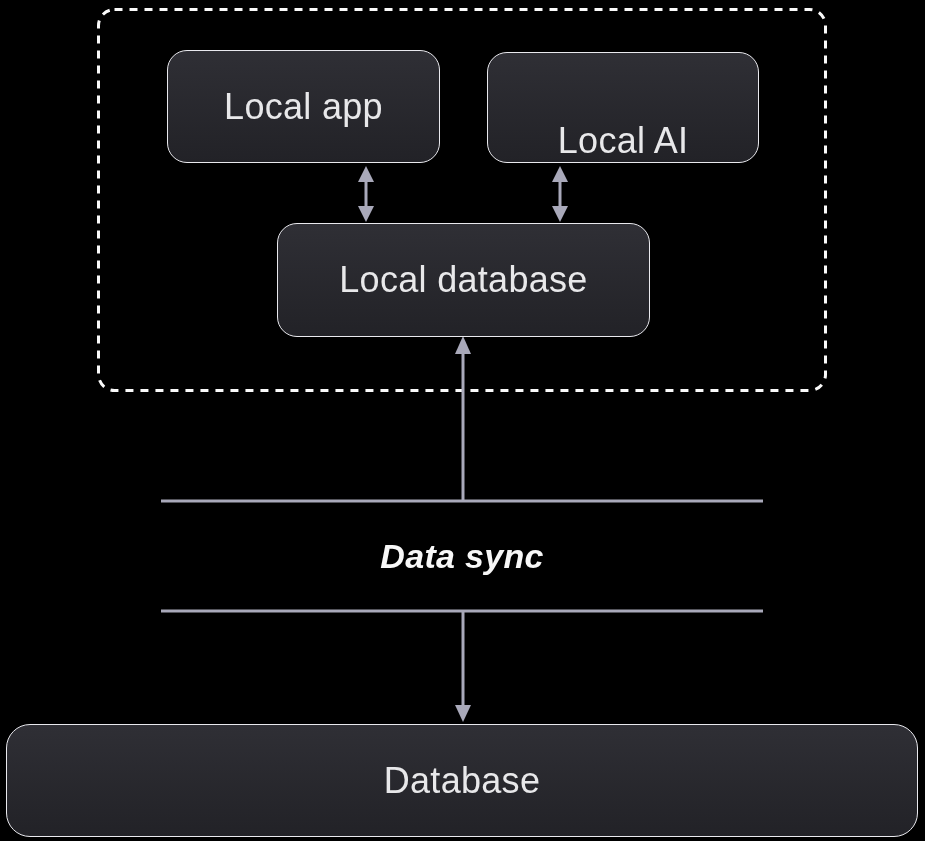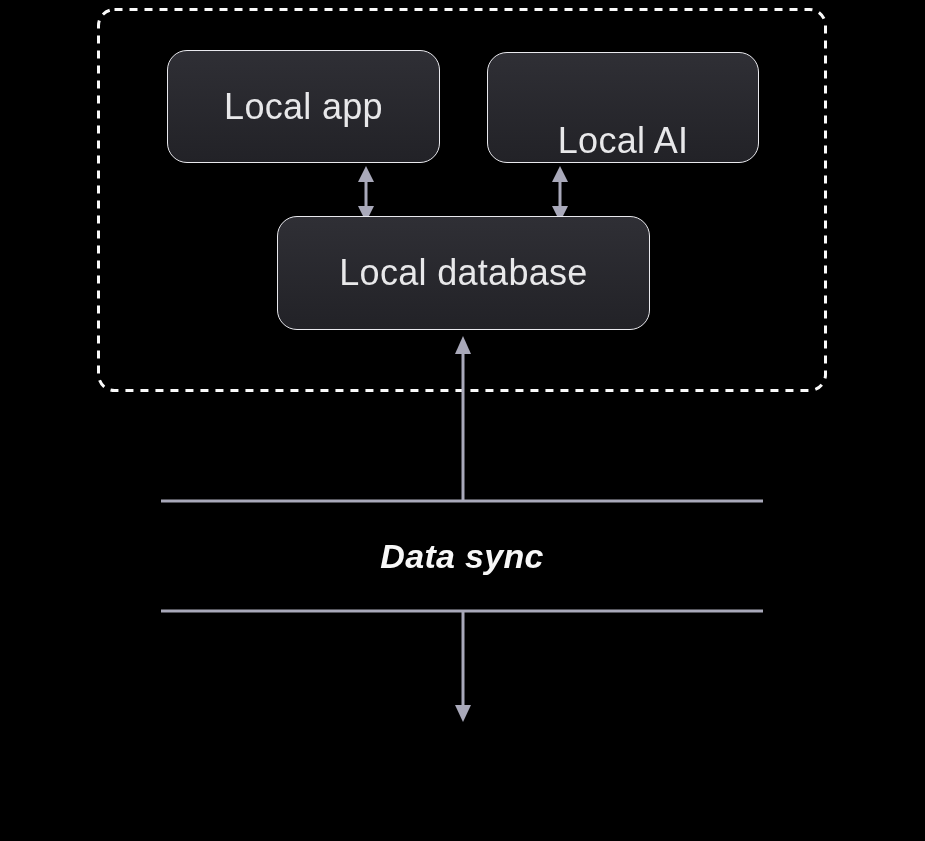--- a/index.html
+++ b/index.html
@@ -32,21 +32,21 @@
     background:linear-gradient(180deg,var(--node-fill-top) 0%,var(--node-fill-bottom) 100%);
     border:1.5px solid var(--node-border);
     border-radius:20px;
     color:var(--node-text);
     font-size:36px;
     letter-spacing:0.3px;
     box-sizing:border-box;
   }
   .node-local-app{left:167px;top:50px;width:273px;height:113px;}
   .node-local-ai{left:487px;top:52px;width:272px;height:111px;align-items:flex-end;}
-  .node-local-database{left:277px;top:216px;width:373px;height:114px;}
+  .node-local-database{left:277px;top:223px;width:373px;height:114px;}
   .node-database{left:6px;top:724px;width:912px;height:113px;border-radius:24px;}
   .sync-label{
     position:absolute;
     left:161px;top:534px;width:602px;height:44px;
     display:flex;align-items:center;justify-content:center;
     color:var(--sync-text);
     font-size:34px;
     font-weight:600;
     letter-spacing:0.3px;
     font-style:italic;
@@ -94,14 +94,17 @@
   <div class="node node-local-ai">
     <span>Local AI</span>
   </div>
 
   <div class="node node-local-database">
     <span>Local database</span>
   </div>
 
   <div class="sync-label">Data sync</div>
 
+  <div class="node node-database">
+    <span>Database</span>
+  </div>
 
 </div>
 
 </body></html>

